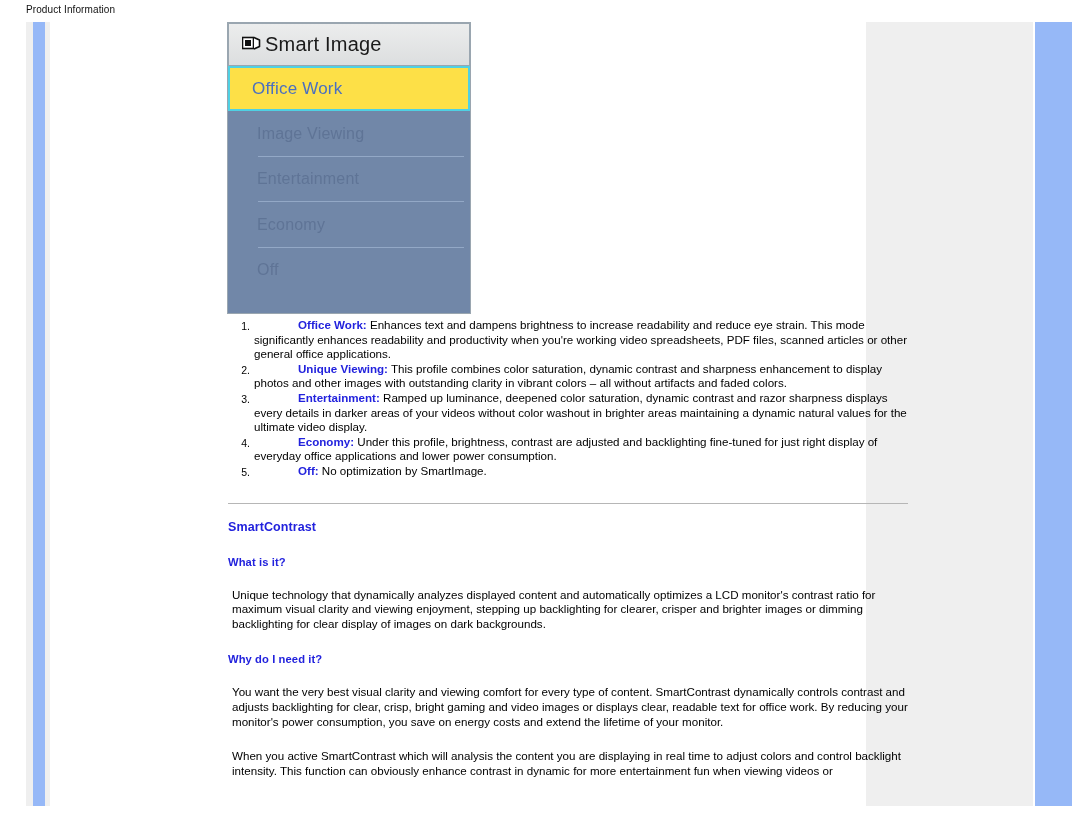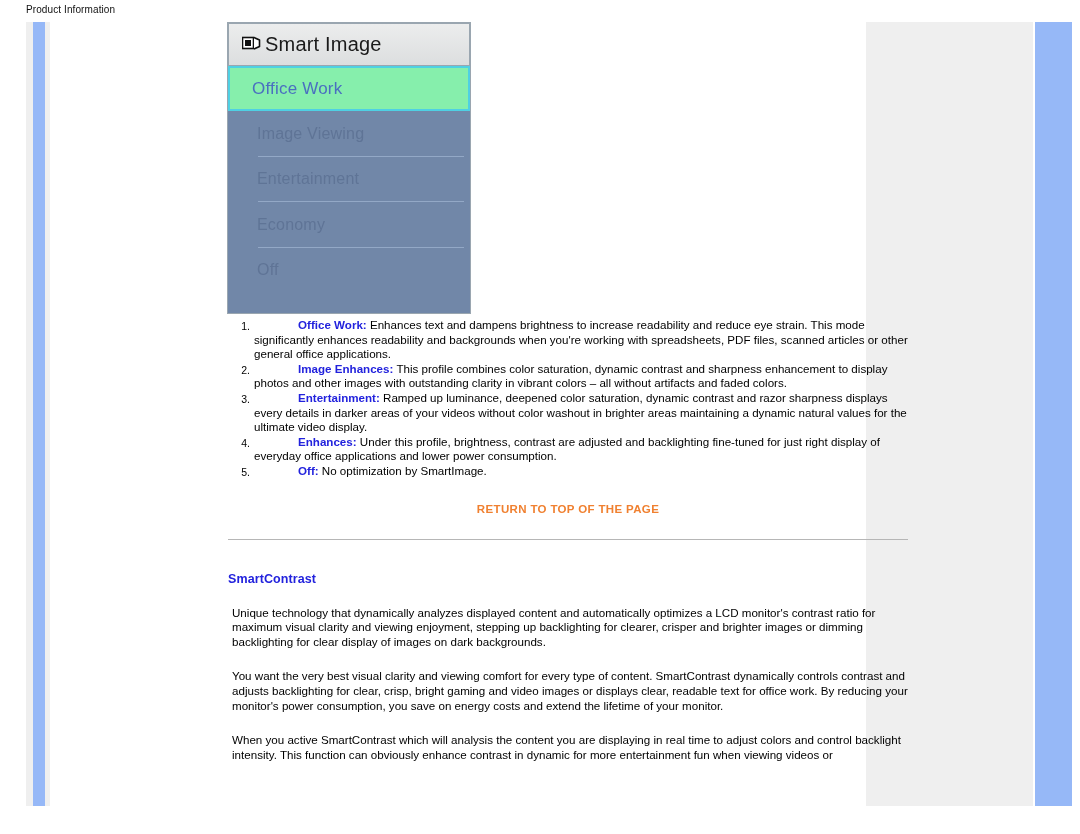--- a/index.html
+++ b/index.html
@@ -83,21 +83,21 @@
   .osd-title .ttl{
     font-size:20px;color:#1a1a1a;font-weight:400;
     letter-spacing:.2px;
   }
   .osd-icon{
     position:absolute;left:13px;top:12px;width:19px;height:18px;
   }
   .osd-row-selected{
     position:relative;
     height:45px;
-    background:#86efac;
+    background:#fde047;
     border:2px solid #4fd0e3;
     box-sizing:border-box;
     display:flex;align-items:center;
     padding-left:22px;
   }
   .osd-row-selected .lbl{
     font-size:17px;color:#4a6fc0;letter-spacing:.2px;
   }
   .osd-list{
     background:#7187a8;
@@ -152,21 +152,21 @@
   }
 
   hr.rule{
     border:0;border-top:1px solid #b6b6b6;
     margin:24px 0 0 0;
     height:0;
   }
 
   h2.section-title{
     font-size:12.5px;color:#2222dd;font-weight:bold;
-    margin:32px 0 0 0;letter-spacing:.1px;
+    margin:16px 0 0 0;letter-spacing:.1px;
   }
   h3.sub-title{
     font-size:11.2px;color:#2222dd;font-weight:bold;
     margin:22px 0 0 0;letter-spacing:.1px;
   }
   p.body{
     font-size:11.6px;line-height:14.6px;color:#000;
     margin:20px 0 0 4px;
   }
 
@@ -225,35 +225,36 @@
           <span class="lbl">Off</span>
 
         </div>
       </div>
       <div class="osd-tail"></div>
     </div>
 
     <div class="content" style="top:296px;">
 
       <ol class="feature-list">
-        <li><span class="fl-term">Office Work:</span><span> Enhances text and dampens brightness to increase readability and reduce eye strain. This mode significantly enhances readability and backgrounds when you're working with spreadsheets, PDF files, scanned articles or other general office applications.</span></li>
-        <li><span class="fl-term">Image Enhances:</span><span> This profile combines color saturation, dynamic contrast and sharpness enhancement to display photos and other images with outstanding clarity in vibrant colors – all without artifacts and faded colors.</span></li>
+        <li><span class="fl-term">Office Work:</span><span> Enhances text and dampens brightness to increase readability and reduce eye strain. This mode significantly enhances readability and productivity when you're working video spreadsheets, PDF files, scanned articles or other general office applications.</span></li>
+        <li><span class="fl-term">Unique Viewing:</span><span> This profile combines color saturation, dynamic contrast and sharpness enhancement to display photos and other images with outstanding clarity in vibrant colors – all without artifacts and faded colors.</span></li>
         <li><span class="fl-term">Entertainment:</span><span> Ramped up luminance, deepened color saturation, dynamic contrast and razor sharpness displays every details in darker areas of your videos without color washout in brighter areas maintaining a dynamic natural values for the ultimate video display.</span></li>
-        <li><span class="fl-term">Enhances:</span><span> Under this profile, brightness, contrast are adjusted and backlighting fine-tuned for just right display of everyday office applications and lower power consumption.</span></li>
+        <li><span class="fl-term">Economy:</span><span> Under this profile, brightness, contrast are adjusted and backlighting fine-tuned for just right display of everyday office applications and lower power consumption.</span></li>
         <li><span class="fl-term">Off:</span><span> No optimization by SmartImage.</span></li>
       </ol>
 
-      <a class="return-link" href="#">RETURN TO TOP OF THE PAGE</a>
 
       <hr class="rule">
 
       <h2 class="section-title">SmartContrast</h2>
 
+      <h3 class="sub-title">What is it?</h3>
       <p class="body">Unique technology that dynamically analyzes displayed content and automatically optimizes a LCD monitor's contrast ratio for maximum visual clarity and viewing enjoyment, stepping up backlighting for clearer, crisper and brighter images or dimming backlighting for clear display of images on dark backgrounds.</p>
 
+      <h3 class="sub-title">Why do I need it?</h3>
       <p class="body">You want the very best visual clarity and viewing comfort for every type of content. SmartContrast dynamically controls contrast and adjusts backlighting for clear, crisp, bright gaming and video images or displays clear, readable text for office work. By reducing your monitor's power consumption, you save on energy costs and extend the lifetime of your monitor.</p>
 
       <p class="body">When you active SmartContrast which will analysis the content you are displaying in real time to adjust colors and control backlight intensity. This function can obviously enhance contrast in dynamic for more entertainment fun when viewing videos or</p>
 
     </div>
 
   </div>
 </div>
 
 <div class="print-footer">file:///F|/lcd/manual/ENGLISH/190B8/product/product.htm（第 3 / 12 页）2007-5-28 8:28:33</div>

